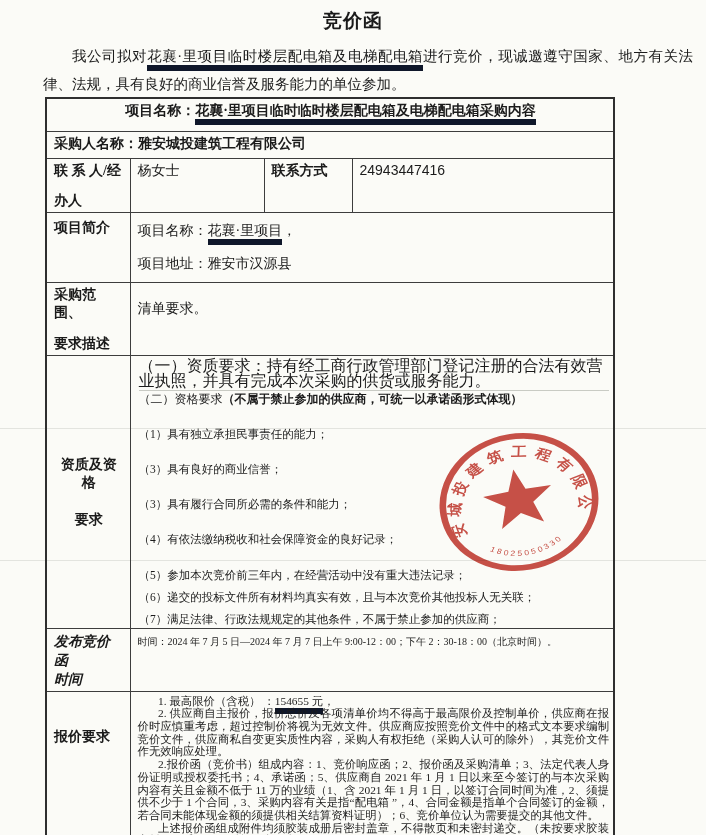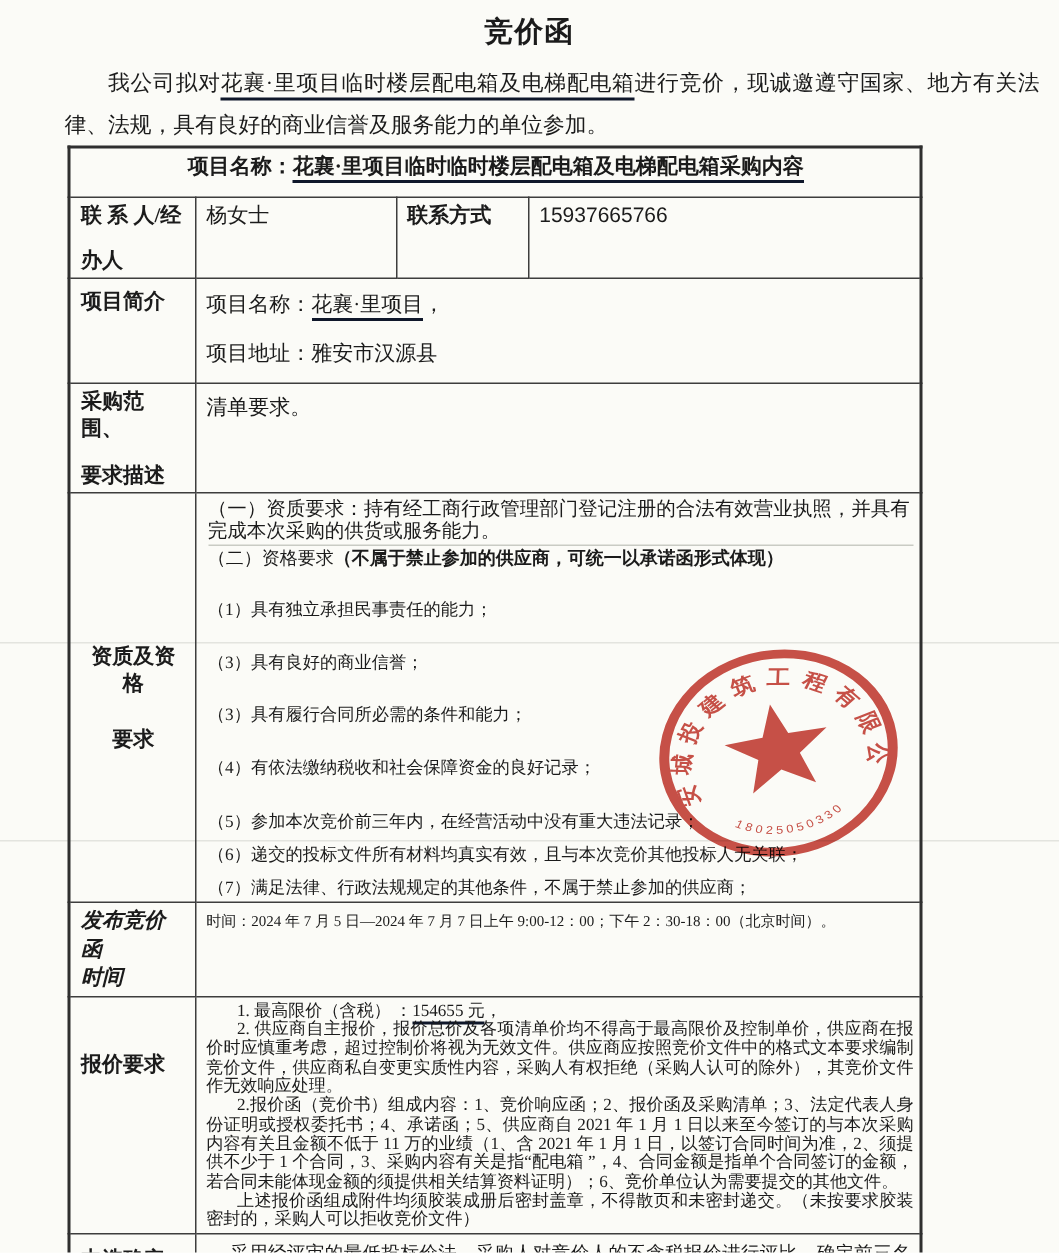--- a/index.html
+++ b/index.html
@@ -18,21 +18,21 @@
 
   .title {
     text-align:center; font-size:19px; font-weight:bold;
     letter-spacing:1px; padding-top:8px;
   }
   .intro {
     margin:8px 13px 0 43px;
     font-size:14.5px; line-height:28px;
     text-align:justify; text-indent:2em;
   }
-  .u { border-bottom:2px solid #0f172a; padding-bottom:1px;margin-top:38px; }
+  .u { border-bottom:6px solid #0f172a; padding-bottom:1px;margin-top:38px; }
 
   table.doc {
     position:absolute; left:45px; top:97px;
     width:568px; table-layout:fixed; border-collapse:collapse;
     background:transparent;
   }
   table.doc td {
     border:1px solid #3d3d3d;
     vertical-align:top; overflow:hidden;
     font-size:14px; padding:3px 6px 2px 7px;
@@ -43,28 +43,28 @@
   .lbl span { display:block; }
 
   
   .r1 td { font-weight:bold; padding-top:5px;text-align:center; }
   .r2 td { font-weight:bold; padding-top:4px; }
   .r3 td { padding-top:7px; }
   .r3 td.lbl span + span { margin-top:12px; }
   .r4 .ct { line-height:33px; padding-top:1px; }
   .r4 td.lbl { padding-top:6px; }
   .r5 td.lbl span + span { margin-top:13px; }
-  .r5 .ct { padding-top:7px; }
+  .r5 .ct { padding-top:17px; }
   .r6 td.lbl { text-align:center; }
   .r6 td.lbl span + span { margin-top:12px; }
   .r6 .ct { line-height:24px; padding-top:3px; }
   .r7 td.lbl { vertical-align:middle; text-align:center; }
   .r7 td.lbl span + span { margin-top:19px; }
   .r7 .ct { padding:2px 4px 0 8px; }
-  .q-sec1 { font-size:13px; line-height:15px; border-bottom:1px solid rgba(110,115,100,.35); padding-bottom:2px; }
+  .q-sec1 { font-size:16px; line-height:15px; border-bottom:1px solid rgba(110,115,100,.35); padding-bottom:2px; }
   .q-sec2 { font-size:12px; line-height:15px; font-weight:bold; margin-top:1px; }
   .q-sec2 .plain { font-weight:normal; }
   .q-item { font-size:11.5px; line-height:15.3px;margin-top:20px; }
   .q-item.sp { margin-top:7px; }
   .r8 td.lbl { line-height:19px; padding-top:3px;font-style:italic; }
   .r8 .ct { line-height:19px; font-size:10px; padding-top:3px; }
   .r9 td.lbl { padding-top:36px; }
   .r9 .ct { font-size:11.4px; line-height:12.7px; padding-top:3px; padding-right:4px; text-align:justify; }
   .r9 .ct p.ind { text-indent:1.8em; }
   .r10 td.lbl { padding-top:8px; }
@@ -97,29 +97,32 @@
         <col style="width:134px">
         <col style="width:88px">
         <col style="width:262px">
       </colgroup>
 
     <tbody>
         <tr class="r1" style="height:33px">
       <td colspan="4"><span>项目名称：</span><span class="u">花襄·里项目临时临时楼层配电箱及电梯配电箱采购内容</span></td>
     </tr>
 
+    <tr class="r2" style="height:27px">
+      <td colspan="4"><span>采购人名称：</span><span>雅安城投建筑工程有限公司</span></td>
+    </tr>
 
     <tr class="r3" style="height:54px">
       <td class="lbl">
             <span>联 系 人/经</span>
             <span>办人</span>
           </td>
       <td>杨女士</td>
       <td class="lbl">联系方式</td>
-      <td style="font-family:'Liberation Sans',sans-serif;">15937665766</td>
+      <td style="font-family:'Liberation Sans',sans-serif;">24943447416</td>
     </tr>
 
     <tr class="r4" style="height:70px">
       <td class="lbl">项目简介</td>
       <td class="ct" colspan="3">
         <div><span>项目名称：</span><span class="u">花襄·里项目</span><span>，</span></div>
         <div>项目地址：雅安市汉源县</div>
       </td>
     </tr>
 

